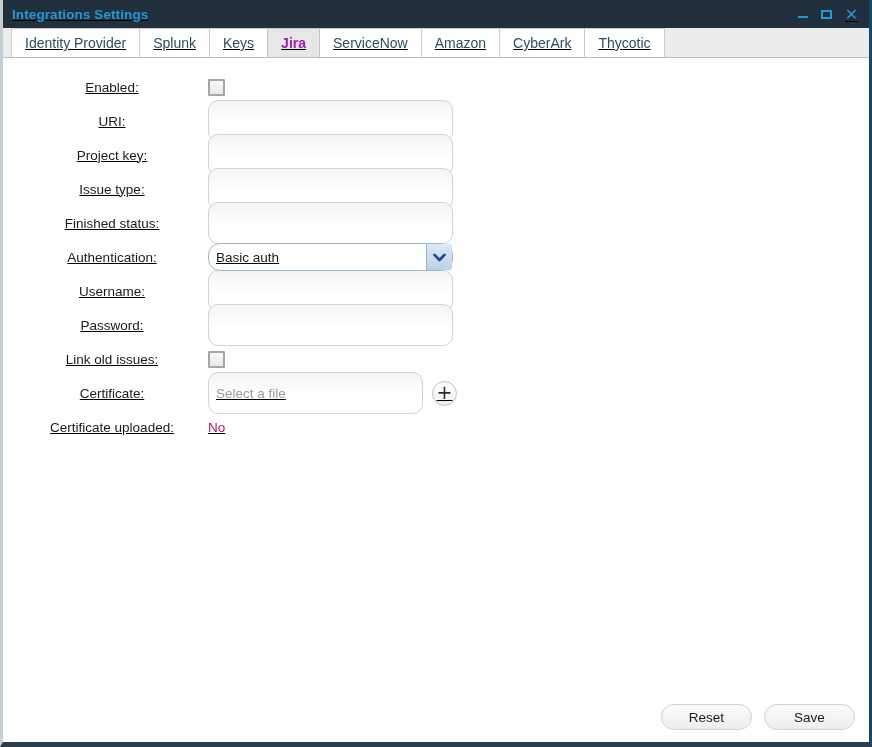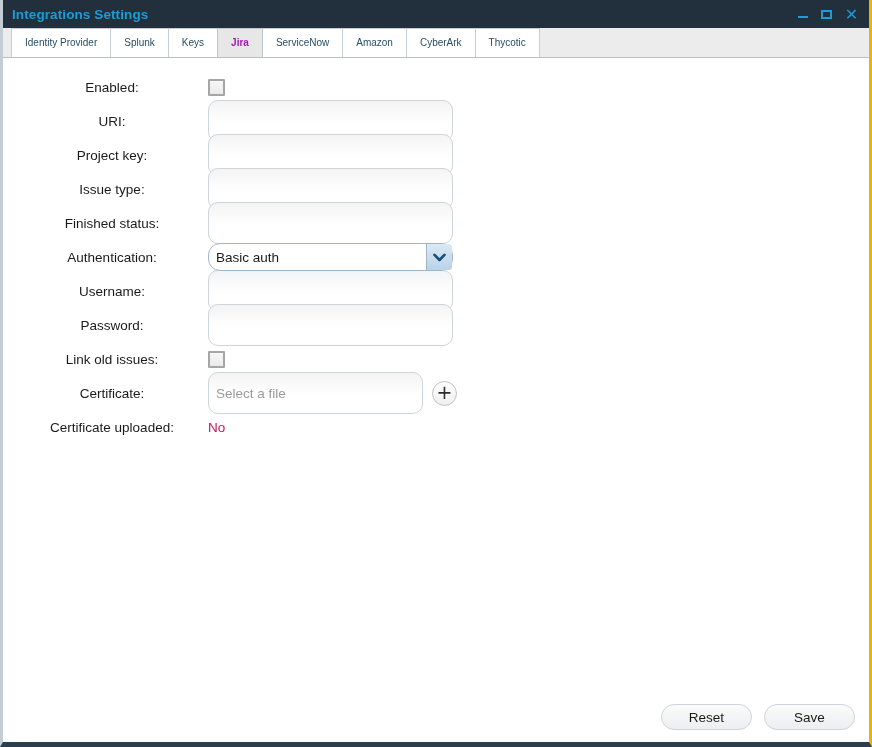--- a/index.html
+++ b/index.html
@@ -12,24 +12,25 @@
     -webkit-font-smoothing: antialiased;
   }
 
   .window {
     position: relative;
     width: 872px;
     height: 747px;
     box-sizing: border-box;
     background: #ffffff;
     border-left: 3px solid #c3cdd4;
-    border-right: 3px solid #eab308;
+    border-right: 3px solid #0c4a6e;
     border-bottom: 5px solid #2b3e4e;
     border-top: none;
     overflow: hidden;
+    text-decoration: underline;
   }
 
   
   .titlebar {
     position: relative;
     height: 28px;
     background: #22303d;
     display: flex;
     align-items: center;
     box-sizing: border-box;
@@ -92,21 +93,21 @@
     display: flex;
     align-items: flex-end;
     padding-left: 8px;
     box-sizing: border-box;
   }
   .tab {
     position: relative;
     height: 29px;
     line-height: 28px;
     padding: 0 13px;
-    font-size: 10px;
+    font-size: 14px;
     color: #2a4d63;
     background: #ffffff;
     border: 1px solid #c8cdd1;
     border-bottom: none;
     margin-right: -1px;
     box-sizing: border-box;
     cursor: pointer;
     white-space: nowrap;
   }
   .tab.active {

